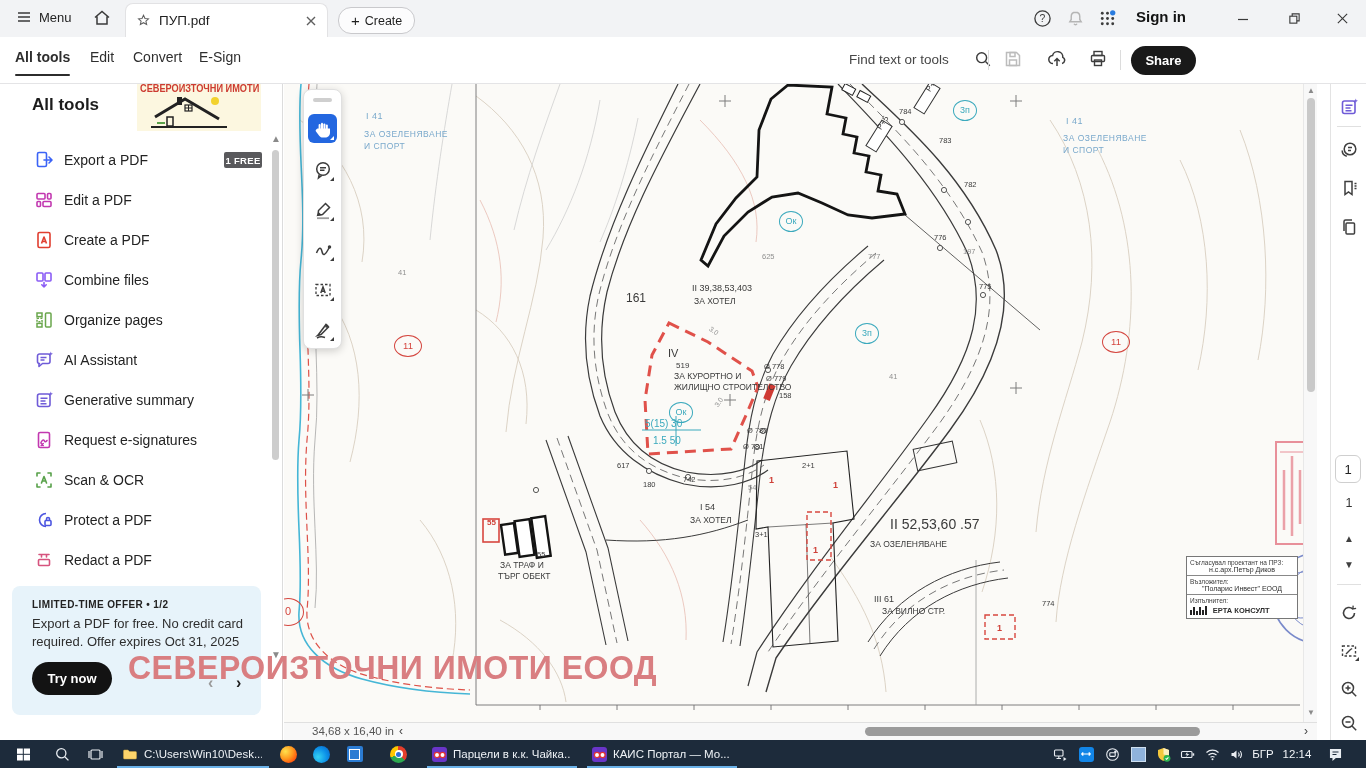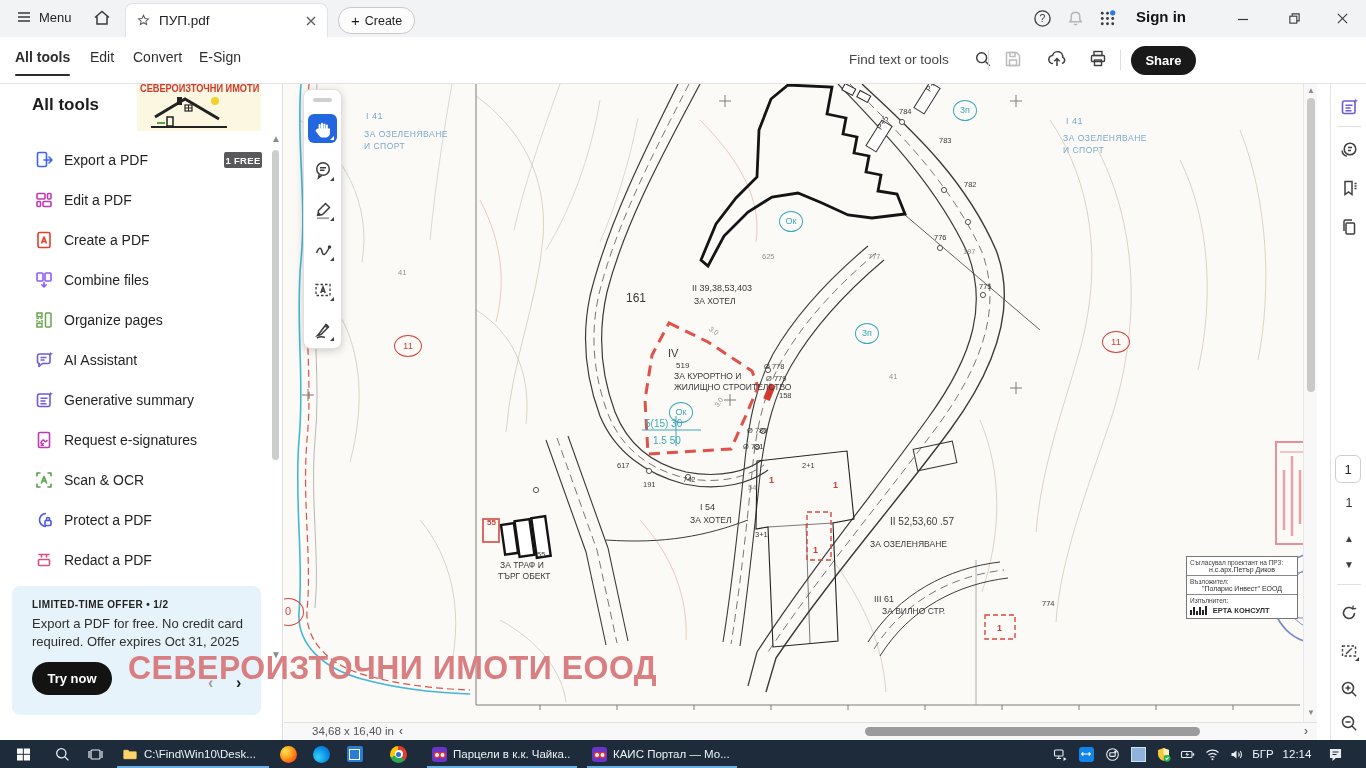--- a/index.html
+++ b/index.html
@@ -486,27 +486,27 @@
       <span class="ml ml-black" style="left: 390px; top: 288px; font-size: 8.5px;">ЗА КУРОРТНО И</span>
       <span class="ml ml-black" style="left: 390px; top: 299px; font-size: 8.5px;">ЖИЛИЩНО СТРОИТЕЛСТВО</span>
       <span class="ml ml-teal" style="left: 361px; top: 335px; font-size: 10px;">5(15)  30</span>
       <span class="ml ml-teal" style="left: 369px; top: 352px; font-size: 10px;">1.5  50</span>
       <span class="ml ml-black" style="left: 480px; top: 279px; font-size: 7.5px;">Ø 778</span>
       <span class="ml ml-black" style="left: 482px; top: 291px; font-size: 7.5px;">Ø 779</span>
       <span class="ml ml-black" style="left: 495px; top: 308px; font-size: 7.5px;">158</span>
       <span class="ml ml-black" style="left: 463px; top: 343px; font-size: 7.5px;">Ø 780</span>
       <span class="ml ml-black" style="left: 459px; top: 359px; font-size: 7.5px;">Ø 781</span>
       <span class="ml ml-black" style="left: 333px; top: 378px; font-size: 7.5px;">617</span>
-      <span class="ml ml-black" style="left: 359px; top: 397px; font-size: 7.5px;">191</span>
+      <span class="ml ml-black" style="left: 359px; top: 397px; font-size: 7.5px;">180</span>
       <span class="ml ml-black" style="left: 399px; top: 392px; font-size: 7.5px;">742</span>
       <span class="ml ml-black" style="left: 342px; top: 208px; font-size: 12px; text-align: center;">161</span>
       <span class="ml ml-gray" style="left: 114px; top: 185px; font-size: 7.5px;">41</span>
       <span class="ml ml-black" style="left: 416px; top: 419px; font-size: 9px;">I  54</span>
       <span class="ml ml-black" style="left: 406px; top: 432px; font-size: 8.5px;">ЗА ХОТЕЛ</span>
-      <span class="ml ml-black" style="left: 606px; top: 433px; font-size: 10px;">II 52,53,60 .57</span>
+      <span class="ml ml-black" style="left: 606px; top: 433px; font-size: 14px;">II 52,53,60 .57</span>
       <span class="ml ml-black" style="left: 586px; top: 456px; font-size: 8.5px;">ЗА ОЗЕЛЕНЯВАНЕ</span>
       <span class="ml ml-black" style="left: 590px; top: 511px; font-size: 9px;">III  61</span>
       <span class="ml ml-black" style="left: 598px; top: 523px; font-size: 8.5px;">ЗА ВИЛНО СТР.</span>
       <span class="ml ml-black" style="left: 216px; top: 477px; font-size: 8.5px;">ЗА ТРАФ И</span>
       <span class="ml ml-black" style="left: 214px; top: 488px; font-size: 8.5px;">ТЪРГ ОБЕКТ</span>
       <span class="ml ml-red" style="left: 203px; top: 435px; font-size: 8px;">55</span>
       <span class="ml ml-black" style="left: 253px; top: 467px; font-size: 7.5px;">55</span>
       <span class="ml ml-gray" style="left: 478px; top: 169px; font-size: 7.5px;">625</span>
       <span class="ml ml-gray" style="left: 584px; top: 169px; font-size: 7.5px;">777</span>
       <span class="ml ml-black" style="left: 650px; top: 150px; font-size: 7.5px;">776</span>
@@ -698,21 +698,21 @@
   <div class="tk" style="left:79px;width:33px">
     <svg width="15" height="15" viewBox="0 0 15 15" fill="none" stroke="#e9edf2" stroke-width="1.2">
         <rect x="3" y="3" width="9" height="9" rx="1"></rect>
         <path d="M1 4v7M14 4v7"></path>
       </svg>
   </div>
   <div class="tk tk-open" style="left:114px;width:158px;justify-content:flex-start;padding-left:8px;box-sizing:border-box">
     <svg width="16" height="14" viewBox="0 0 15 14">
         <path d="M1 4a1 1 0 0 1 1-1h3.5L7 4.5h6a1 1 0 0 1 1 1V11a1 1 0 0 1-1 1H2a1 1 0 0 1-1-1z" fill="#fdd46b" stroke="#caa23f" stroke-width=".5"></path>
       </svg>
-    <span class="tk-label">C:\Find\Win10\Desk...</span>
+    <span class="tk-label">C:\Users\Win10\Desk...</span>
   </div>
   <div class="tk" style="left:272px;width:33px">
     <span class="circ-ico" style="width:17px;height:17px;background:radial-gradient(circle at 32% 32%,#ffe14d,#ff9a1f 45%,#ff4d0d 80%,#c42e00)"></span>
   </div>
   <div class="tk" style="left:305px;width:33px">
     <span class="circ-ico" style="width:17px;height:17px;background:radial-gradient(circle at 30% 65%,#35d2f2,#0b8fe8 55%,#0a5cc0)"></span>
   </div>
   <div class="tk" style="left:338px;width:33px">
     <span style="width:16px;height:16px;background:#2b7cd3;border-radius:2px;display:flex;align-items:center;justify-content:center">
       <span style="width:9px;height:9px;border:1.4px solid #fff;display:block"></span>

